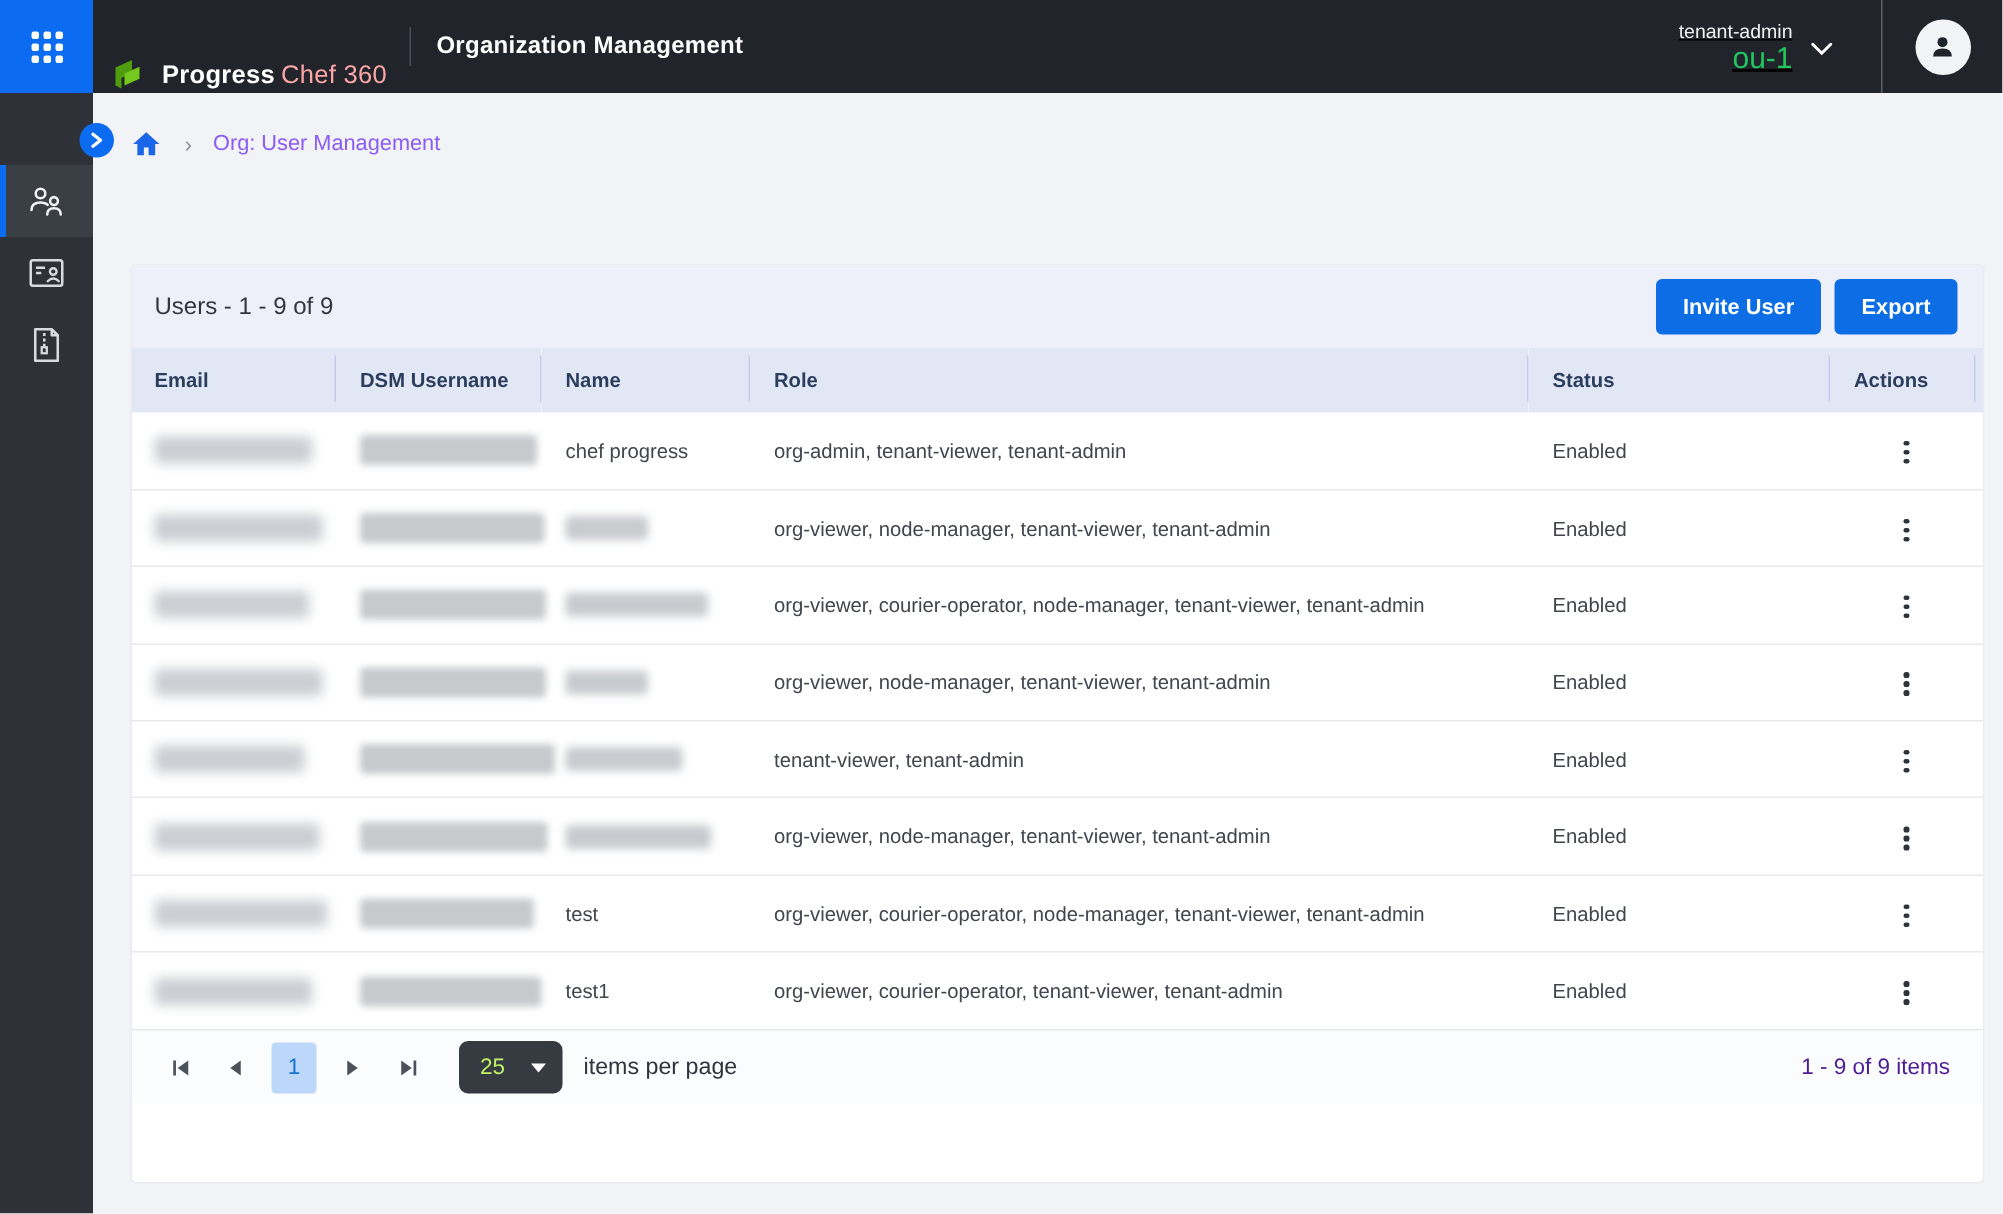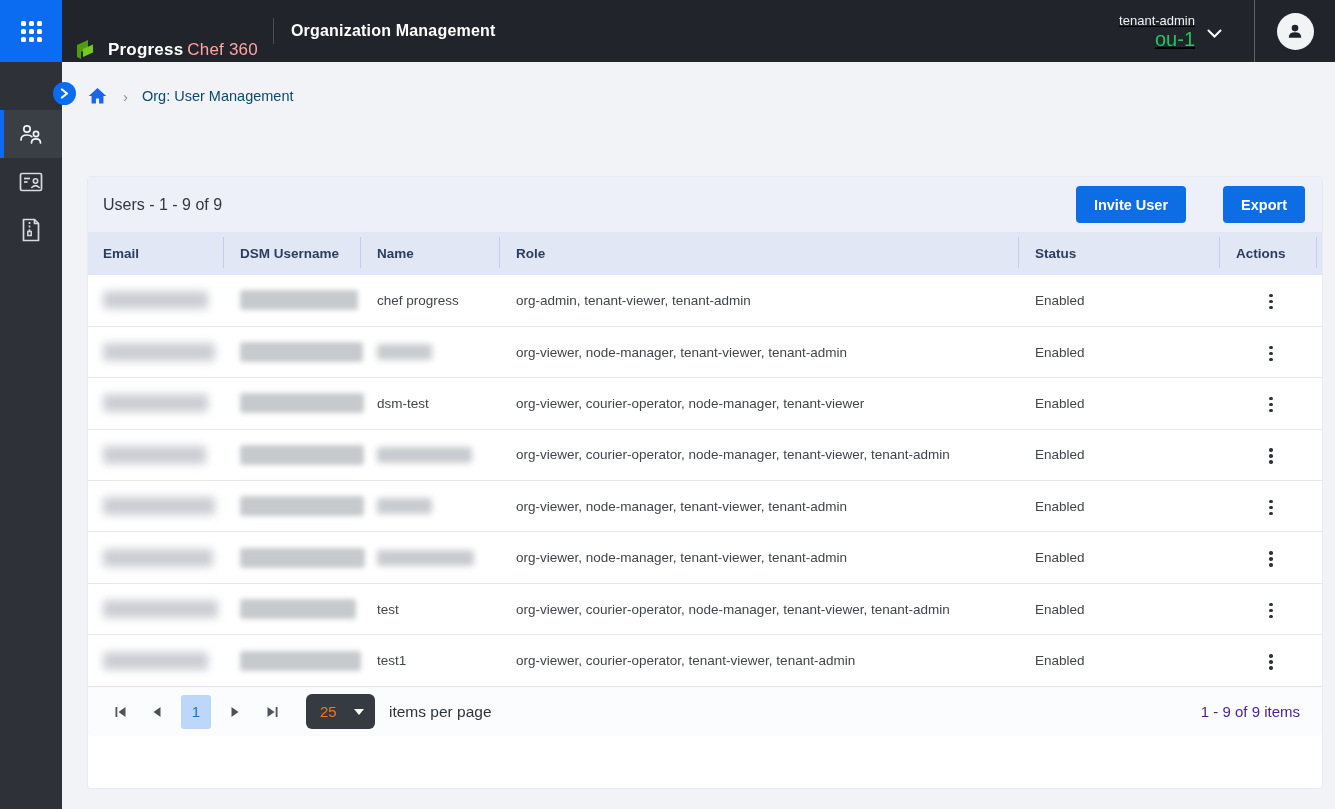--- a/index.html
+++ b/index.html
@@ -30,25 +30,25 @@
   
   .sidebar { position:absolute; top:62px; left:0; width:62px; height:747px; background:#2e3238; padding-top:48px; z-index:4; }
   .side-item { width:62px; height:48px; display:flex; align-items:center; justify-content:center; position:relative; cursor:pointer; }
   .side-item.active { background:#3a3f45; }
   .side-item.active::before { content:""; position:absolute; left:0; top:0; width:4px; height:48px; background:#0b6cf2; }
   .expand-btn { position:absolute; top:82px; left:53px; width:23px; height:23px; border-radius:50%; background:#0b6cf2; display:flex; align-items:center; justify-content:center; z-index:6; cursor:pointer; }
 
   
   .breadcrumb { position:absolute; top:87px; left:88px; display:flex; align-items:center; z-index:2; }
   .crumb-sep { color:#8a909b; font-size:15px; margin:0 14px 0 16px; }
-  .crumb-label { color:#0c4a6e; font-size:14.5px; }
+  .crumb-label { color:#8b5cf6; font-size:14.5px; }
 
   
   .card { position:absolute; top:177px; left:88px; width:1234px; height:611px; background:#fff; border-radius:3px; box-shadow:0 0 0 1px #e9ebf1; }
-  .card-title-row { height:55px; background:#eef0f9; display:flex; align-items:center; padding:0 17px 0 15px; border-radius:3px 3px 0 0;gap:28px; }
+  .card-title-row { height:55px; background:#eef0f9; display:flex; align-items:center; padding:0 17px 0 15px; border-radius:3px 3px 0 0; }
   .card-title { font-size:16px; color:#32373d; }
   .title-spacer { flex:1; }
   .btn { height:37px; border:none; border-radius:4px; background:#0d6de4; color:#fff; font-family:inherit; font-size:14.5px; font-weight:700; cursor:pointer; padding:0 18px; }
   .btn + .btn { margin-left:9px; }
 
   table.users { width:1234px; border-collapse:collapse; table-layout:fixed; }
   thead th { height:43px; background:#e2e7f6; text-align:left; font-size:13.5px; font-weight:700; color:#2c3e5d; padding:0 0 0 16px; position:relative; }
   thead th:first-child { padding-left:15px; }
   thead th .col-div { position:absolute; right:0; top:5px; height:31px; width:1px; background:#c3cdeb; }
   thead th:last-child .col-div { right:5px; }
@@ -63,21 +63,21 @@
   .blur-name { height:16px; background:#c8cbcf; filter:blur(3px); }
 
   .kebab { display:inline-flex; flex-direction:column; gap:2.6px; padding:6px 10px; cursor:pointer; }
   .kebab i { width:3.4px; height:3.4px; border-radius:50%; background:#2f333a; }
 
   
   .card-footer { height:50px; border-top:1px solid #e3e4e8; background:#fbfcfd; display:flex; align-items:center; padding:0 22px 0 19px; border-radius:0 0 3px 3px; }
   .pg-btn { width:26px; height:26px; display:flex; align-items:center; justify-content:center; cursor:pointer; margin-right:11px; background:none; border:none; }
   .pg-page { width:30px; height:34px; background:#bdd7fb; color:#1673d2; font-size:15px; display:flex; align-items:center; justify-content:center; border-radius:3px; margin-right:11px; cursor:pointer; }
   .page-size { width:69px; height:35px; background:#363b42; border-radius:6px; display:flex; align-items:center; margin-left:10px; cursor:pointer; }
-  .page-size .val { color:#f97316; font-size:15px; margin-left:14px; }
+  .page-size .val { color:#bef264; font-size:15px; margin-left:14px; }
   .page-size .caret { margin-left:auto; margin-right:11px; width:0; height:0; border-left:5.5px solid transparent; border-right:5.5px solid transparent; border-top:6px solid #fff; }
   .per-page-label { font-size:15.5px; color:#2f343a; margin-left:14px; }
   .footer-spacer { flex:1; }
   .items-summary { font-size:15px; color:#4c1d95; }
 </style>
 </head>
 <body>
 
 <div class="app">
 
@@ -233,72 +233,72 @@
     <td class="cell-actions">
       <span class="kebab">
                 <i></i>
                 <i></i>
                 <i></i>
               </span>
     </td>
   </tr>
           <tr>
     <td class="cell-email">
-              <div class="blur-pill blur-email" style="width: 105px;"></div>
+              <div class="blur-pill blur-email" style="width: 103px;"></div>
             </td>
     <td class="cell-dsm">
               <div class="blur-pill blur-dsm" style="width: 124px;"></div>
             </td>
     <td class="cell-name">
-      <span class="name-text">dsm-test</span>
-      
-    </td>
-    <td class="cell-role">org-viewer, courier-operator, node-manager, tenant-viewer</td>
-    <td class="cell-status">Enabled</td>
-    <td class="cell-actions">
-      <span class="kebab">
-                <i></i>
-                <i></i>
-                <i></i>
-              </span>
-    </td>
-  </tr>
-          <tr>
-    <td class="cell-email">
-              <div class="blur-pill blur-email" style="width: 103px;"></div>
+
+      <div class="blur-pill blur-name name-blur" style="width: 95px;"></div>
+    </td>
+    <td class="cell-role">org-viewer, courier-operator, node-manager, tenant-viewer, tenant-admin</td>
+    <td class="cell-status">Enabled</td>
+    <td class="cell-actions">
+      <span class="kebab">
+                <i></i>
+                <i></i>
+                <i></i>
+              </span>
+    </td>
+  </tr>
+          <tr>
+    <td class="cell-email">
+              <div class="blur-pill blur-email" style="width: 112px;"></div>
             </td>
     <td class="cell-dsm">
               <div class="blur-pill blur-dsm" style="width: 124px;"></div>
             </td>
     <td class="cell-name">
 
-      <div class="blur-pill blur-name name-blur" style="width: 95px;"></div>
-    </td>
-    <td class="cell-role">org-viewer, courier-operator, node-manager, tenant-viewer, tenant-admin</td>
-    <td class="cell-status">Enabled</td>
-    <td class="cell-actions">
-      <span class="kebab">
-                <i></i>
-                <i></i>
-                <i></i>
-              </span>
-    </td>
-  </tr>
-          <tr>
-    <td class="cell-email">
-              <div class="blur-pill blur-email" style="width: 112px;"></div>
-            </td>
-    <td class="cell-dsm">
-              <div class="blur-pill blur-dsm" style="width: 124px;"></div>
-            </td>
-    <td class="cell-name">
-
       <div class="blur-pill blur-name name-blur" style="width: 55px;"></div>
     </td>
     <td class="cell-role">org-viewer, node-manager, tenant-viewer, tenant-admin</td>
+    <td class="cell-status">Enabled</td>
+    <td class="cell-actions">
+      <span class="kebab">
+                <i></i>
+                <i></i>
+                <i></i>
+              </span>
+    </td>
+  </tr>
+          <tr>
+    <td class="cell-email">
+              <div class="blur-pill blur-email" style="width: 100px;"></div>
+            </td>
+    <td class="cell-dsm">
+              <div class="blur-pill blur-dsm" style="width: 130px;"></div>
+            </td>
+    <td class="cell-name">
+
+      <div class="blur-pill blur-name name-blur" style="width: 78px;"></div>
+    </td>
+    <td class="cell-role">tenant-viewer, tenant-admin</td>
     <td class="cell-status">Enabled</td>
     <td class="cell-actions">
       <span class="kebab">
                 <i></i>
                 <i></i>
                 <i></i>
               </span>
     </td>
   </tr>
           <tr>

